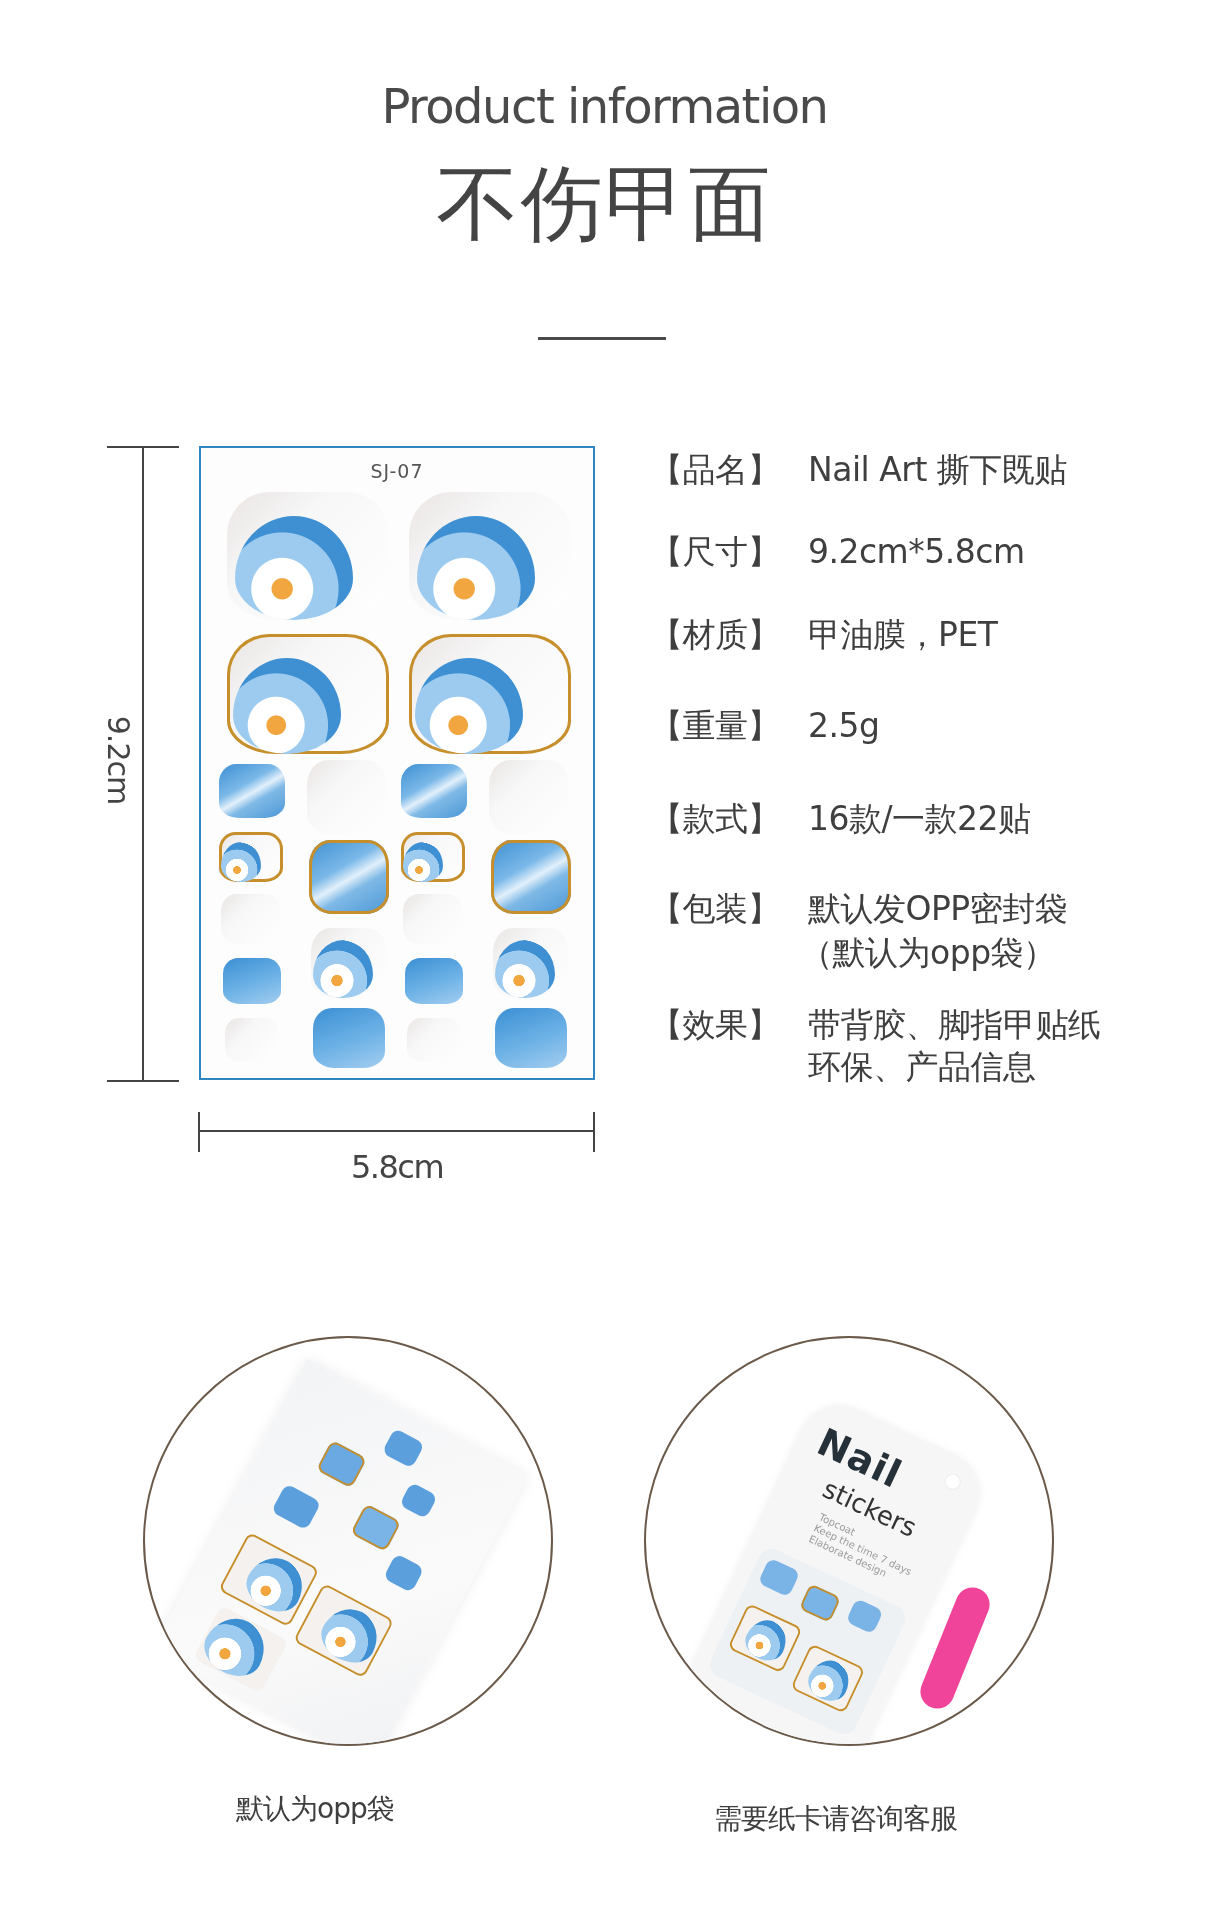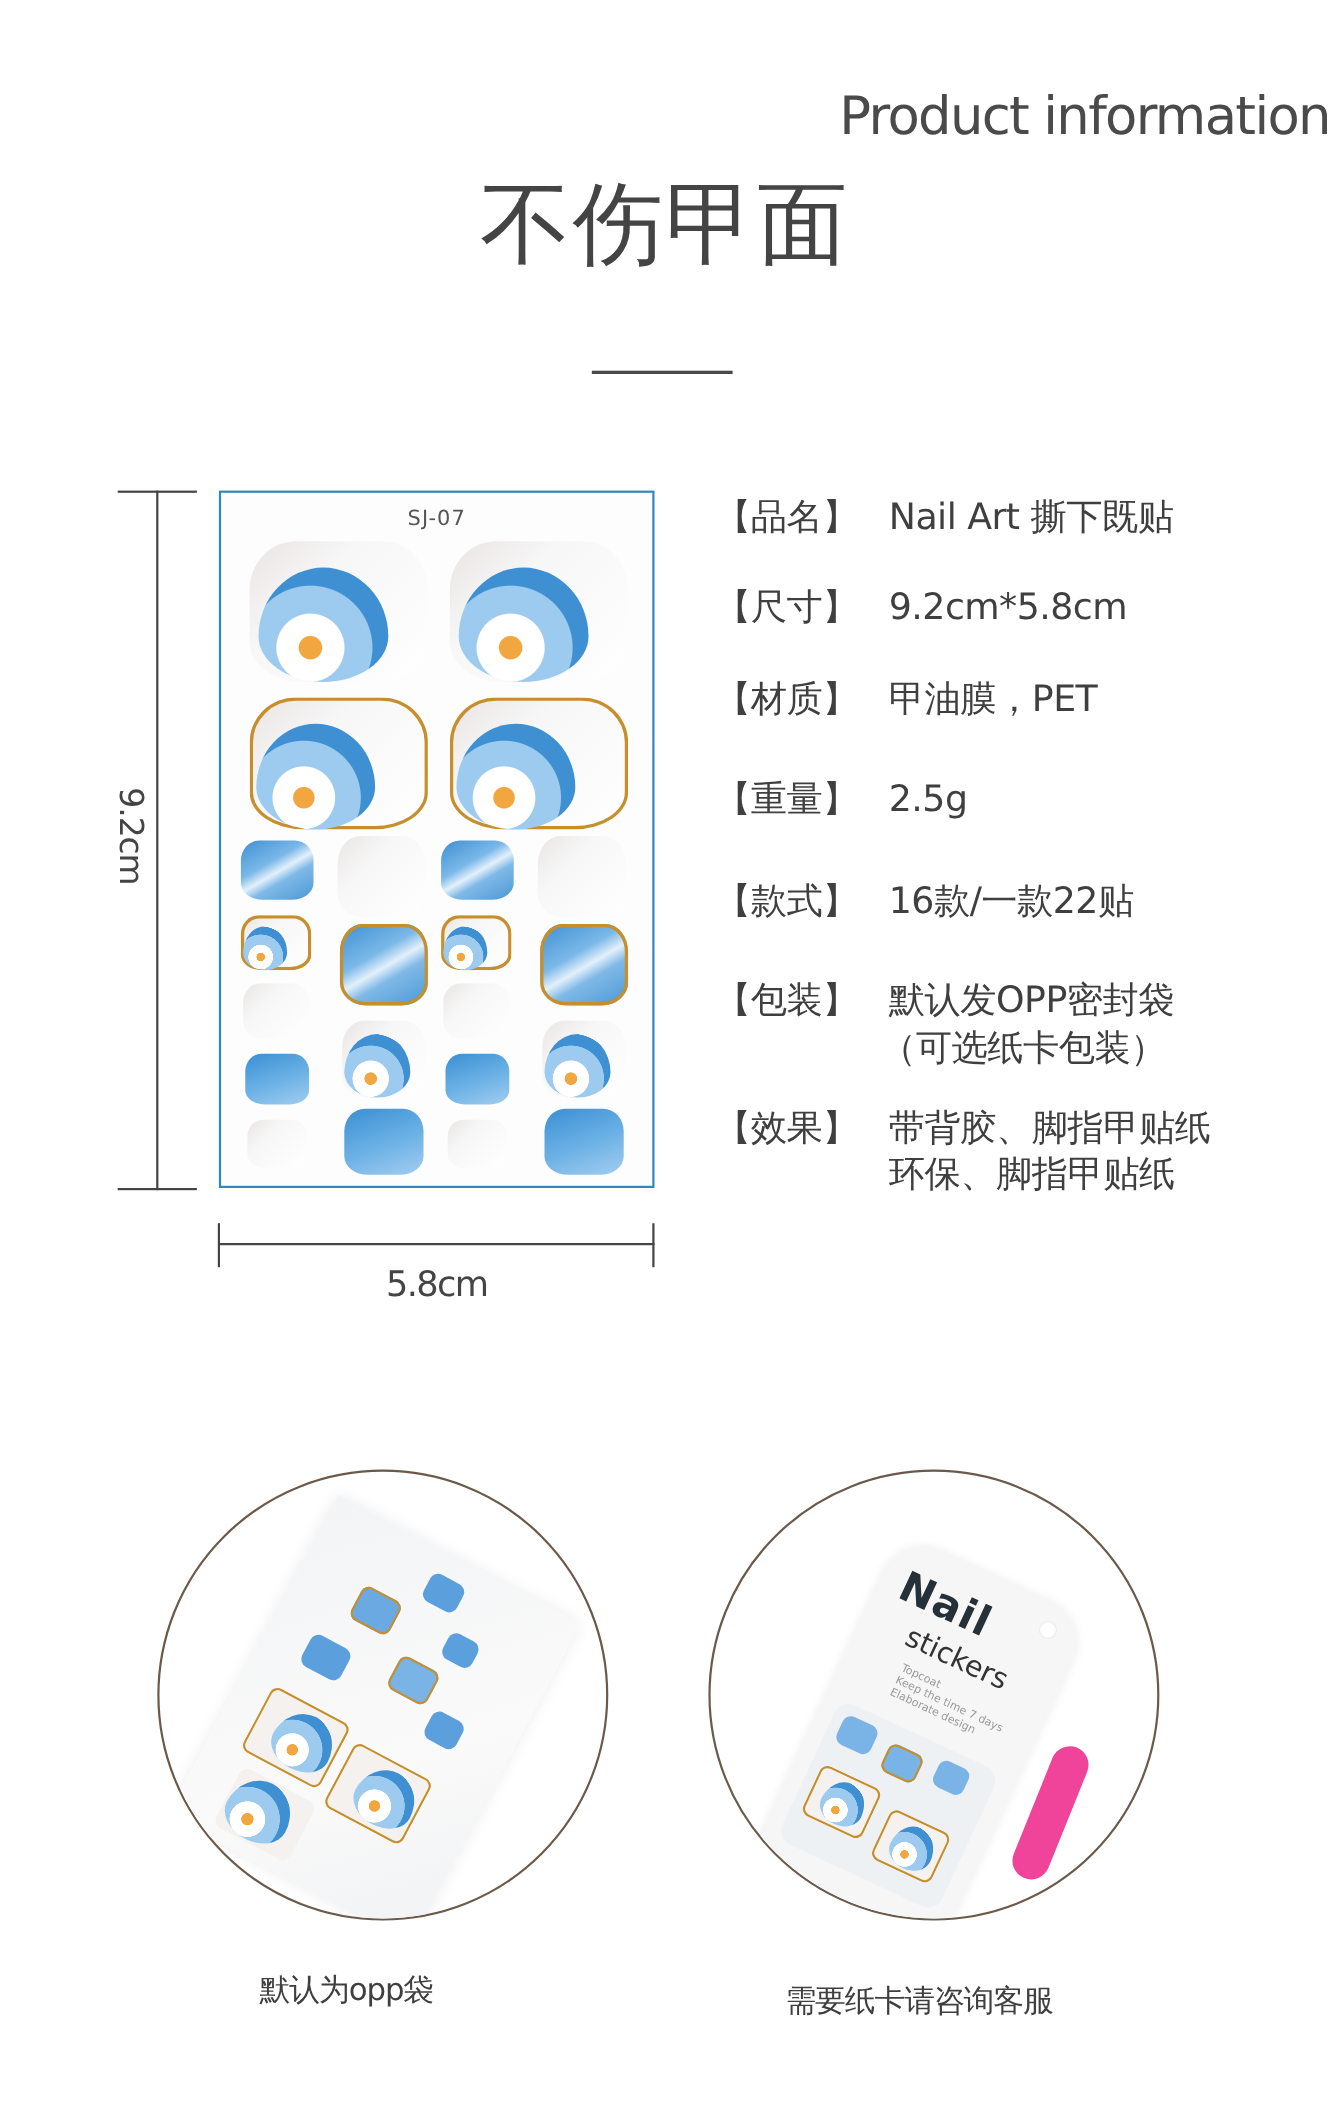--- a/index.html
+++ b/index.html
@@ -1,19 +1,19 @@
 <!DOCTYPE html>
 <html><head>
 <meta charset="utf-8">
 <style>
   * { box-sizing: border-box; margin: 0; padding: 0; }
   html, body { width: 1209px; height: 1920px; background: #ffffff; overflow: hidden; }
   body { position: relative; font-family: "DejaVu Sans", "Liberation Sans", sans-serif; color: #4a4a4a; }
 
-  .title-en { position: absolute; left: 0; width: 1209px; top: 78px; text-align: right;
+  .title-en { position: absolute; left: 0; width: 1209px; top: 78px; text-align: center;
     font-size: 48px; letter-spacing: -1.5px; color: #4a4a4a; font-weight: 400; }
   .title-cn { position: absolute; left: 0; width: 1209px; top: 150px; text-align: center;
     font-size: 82px; letter-spacing: 2px; color: #444; font-weight: 400; }
   .divider { position: absolute; left: 538px; top: 337px; width: 128px; height: 3px; background: #4a4a4a; }
 
   
   .vline { position: absolute; left: 142px; top: 446px; width: 2px; height: 636px; background: #444; }
   .vtick { position: absolute; left: 107px; width: 72px; height: 2px; background: #444; }
   .vlabel { position: absolute; left: 56px; top: 740px; width: 120px; height: 40px; font-size: 30px;
     color: #444; transform: rotate(90deg); transform-origin: center; text-align: center; letter-spacing: -1px; }
@@ -134,26 +134,26 @@
   <span class="spec-key">【重量】</span>
   <span class="spec-val">2.5g</span>
 </div>
 <div class="spec-row" style="top:797px">
   <span class="spec-key">【款式】</span>
   <span class="spec-val">16款/一款22贴</span>
 </div>
 <div class="spec-row" style="top:887px">
   <span class="spec-key">【包装】</span>
   <span class="spec-val">默认发OPP密封袋</span>
-  <span class="spec-val" style="top:44px;left:150px">（可选纸卡包装）</span>
+  <span class="spec-val" style="top:44px;left:150px">（默认为opp袋）</span>
 </div>
 <div class="spec-row" style="top:1003px">
   <span class="spec-key">【效果】</span>
   <span class="spec-val">带背胶、脚指甲贴纸</span>
-  <span class="spec-val" style="top:42px">环保、脚指甲贴纸</span>
+  <span class="spec-val" style="top:42px">环保、产品信息</span>
 </div>
 
 <div class="circle" style="left:143px;top:1336px">
   <div class="sheet" style="left:70px;top:60px;width:250px;height:330px;transform:rotate(28deg)">
     <div class="mini" style="left:110px;top:20px;width:34px;height:28px;background:#5c9fdd"></div>
     <div class="mini" style="left:60px;top:60px;width:40px;height:34px;background:#6aa9e2;box-shadow:inset 0 0 0 2px #c68f2c"></div>
     <div class="mini" style="left:150px;top:60px;width:30px;height:26px;background:#5c9fdd"></div>
     <div class="mini" style="left:120px;top:100px;width:40px;height:34px;background:#7ab3e5;box-shadow:inset 0 0 0 2px #c68f2c"></div>
     <div class="mini" style="left:40px;top:120px;width:40px;height:32px;background:#5c9fdd"></div>
     <div class="mini" style="left:170px;top:130px;width:32px;height:28px;background:#5c9fdd"></div>

